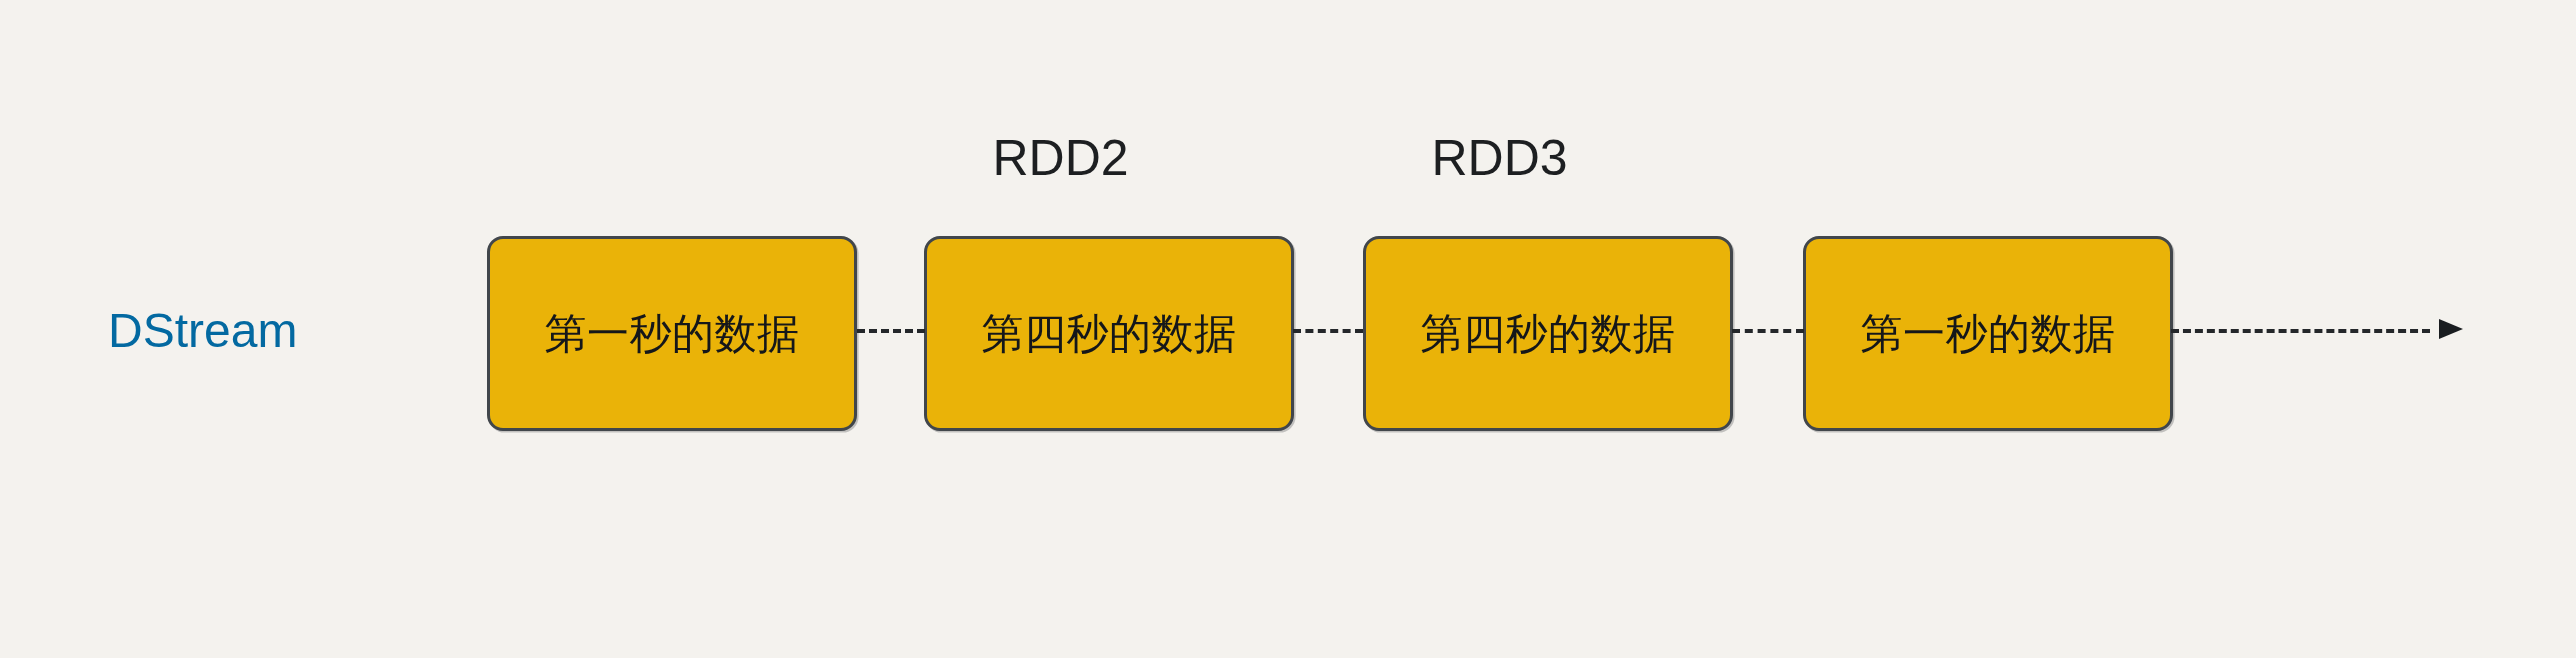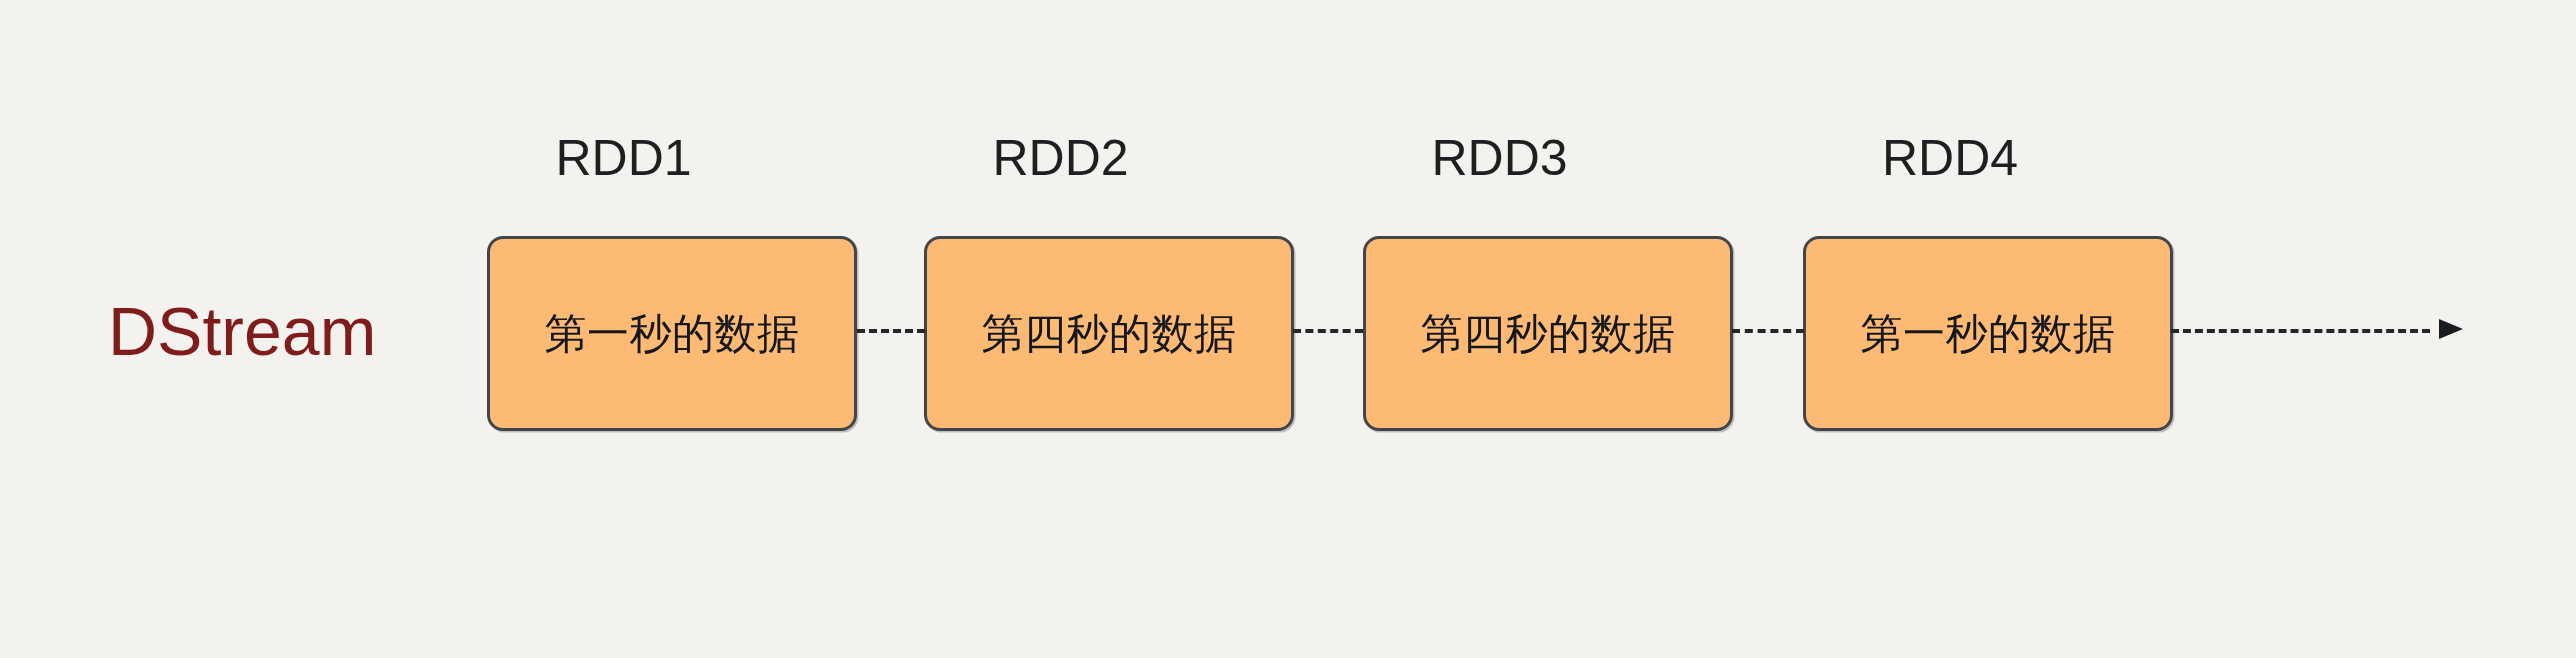--- a/index.html
+++ b/index.html
@@ -24,23 +24,23 @@
   
   .stream-label {
     position: absolute;
     left: 108px;
     top: 297px;
     width: 238px;
     height: 67px;
     display: flex;
     align-items: center;
     justify-content: flex-start;
-    font-size: 68px;
+    font-size: 48px;
     line-height: 1;
-    color: #7f1d1d;
+    color: #0369a1;
     letter-spacing: 0px;
     white-space: nowrap;
   }
 
   
   .rdd-group {
     position: absolute;
     top: 0;
     height: 659px;
     width: 370px;
@@ -69,21 +69,21 @@
   
   .rdd-group[data-idx="3"] .rdd-caption { padding-right: 76px; }
 
   .rdd-box {
     position: absolute;
     top: 236px;
     left: 0;
     width: 370px;
     height: 195px;
     box-sizing: border-box;
-    background: #fdba74;
+    background: #eab308;
     border: 3.2px solid #41464b;
     border-radius: 16px;
     display: flex;
     align-items: center;
     justify-content: center;
     box-shadow: 1.6px 1.6px 0 rgba(60,64,68,0.28);
   }
 
   .rdd-box-text {
     font-size: 42px;
@@ -141,42 +141,40 @@
   }
 </style>
 </head>
 <body>
 
 <div id="diagram-canvas">
 
   <div class="stream-label">DStream</div>
 
   <div class="rdd-group" data-idx="0">
-    <div class="rdd-caption">RDD1</div>
     <div class="rdd-box">
       <span class="rdd-box-text">第一秒的数据</span>
     </div>
   </div>
 
   <div class="rdd-group" data-idx="1">
     <div class="rdd-caption">RDD2</div>
     <div class="rdd-box">
       <span class="rdd-box-text">第四秒的数据</span>
     </div>
   </div>
 
   <div class="rdd-group" data-idx="2">
     <div class="rdd-caption">RDD3</div>
     <div class="rdd-box">
       <span class="rdd-box-text">第四秒的数据</span>
     </div>
   </div>
 
   <div class="rdd-group" data-idx="3">
-    <div class="rdd-caption">RDD4</div>
     <div class="rdd-box">
       <span class="rdd-box-text">第一秒的数据</span>
     </div>
   </div>
 
   <div class="connector" data-idx="0">
     <div class="connector-line"></div>
   </div>
   <div class="connector" data-idx="1">
     <div class="connector-line"></div>

